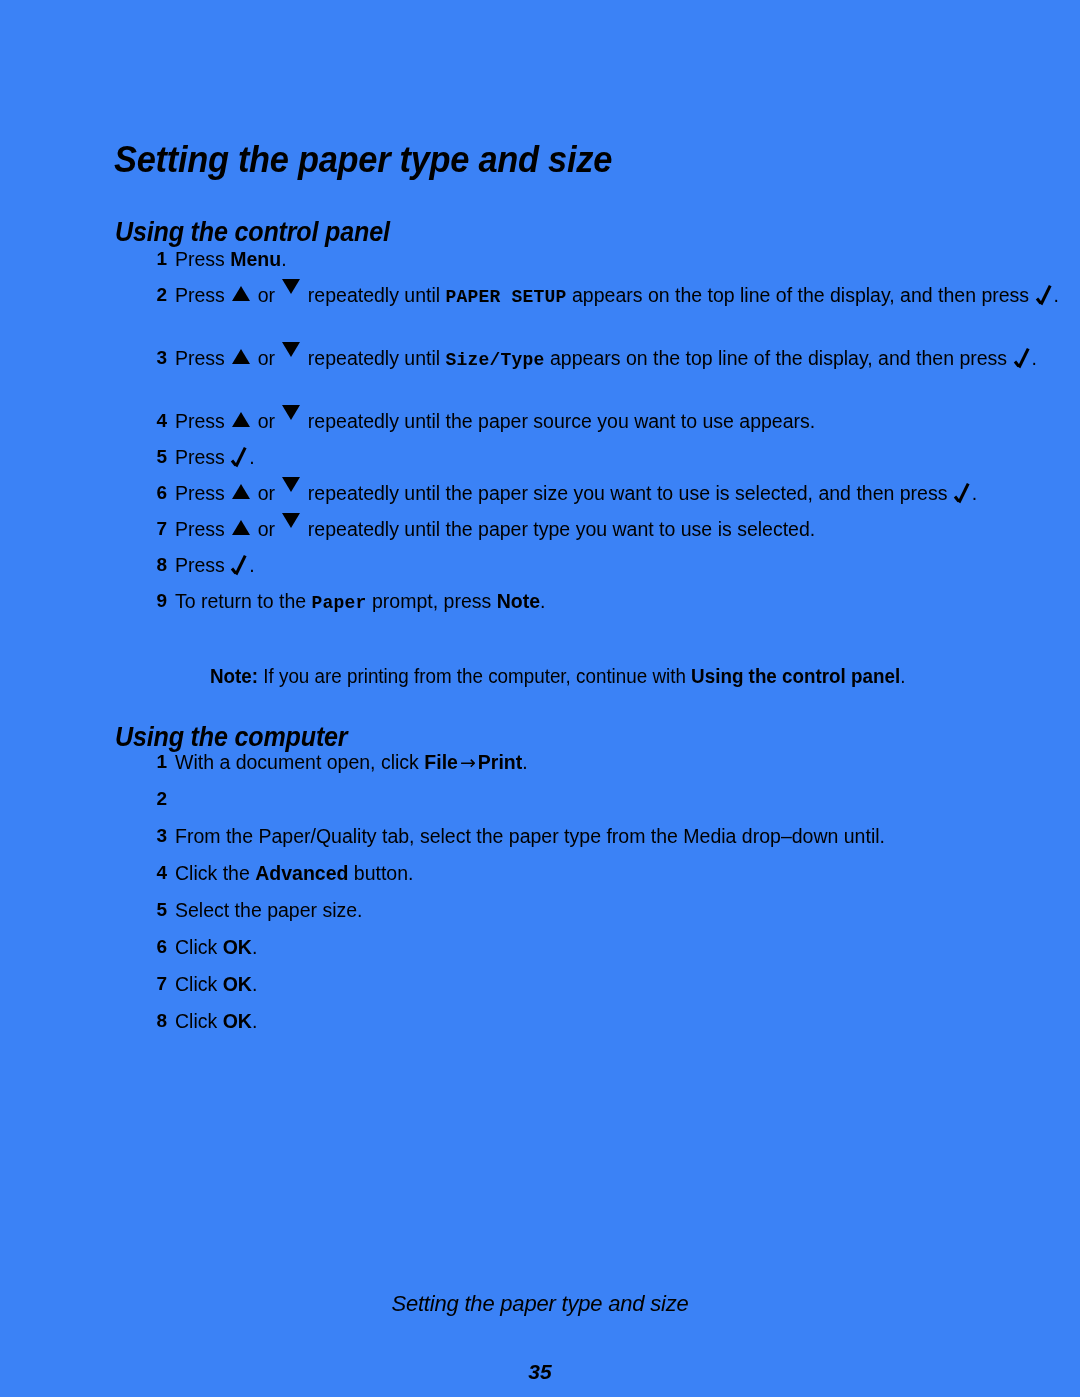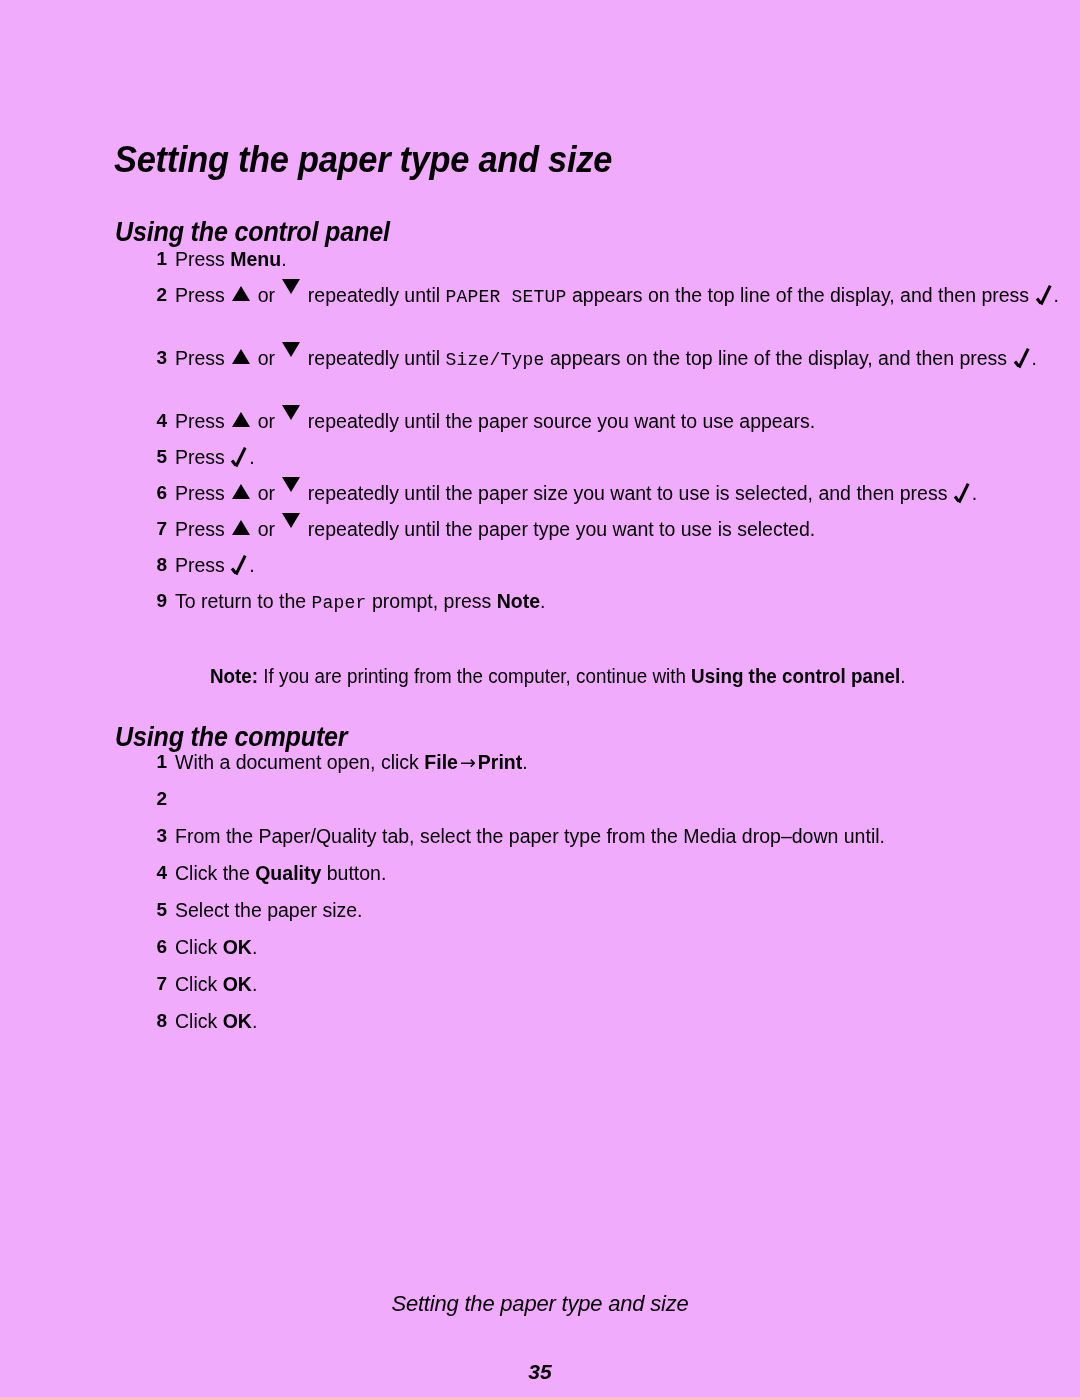--- a/index.html
+++ b/index.html
@@ -12,21 +12,21 @@
     height: 1397px;
     position: relative;
     font-family: "Liberation Sans", sans-serif;
     color: #000000;
     overflow: hidden;
   }
 
   .page {
     position: absolute;
     inset: 0;
-    background: #f0abfc;
+    background: #3b82f6;
   }
 
   
   .h1 {
     position: absolute;
     left: 114px;
     top: 114px;
     font-size: 37px;
     font-weight: bold;
     font-style: italic;
@@ -90,21 +90,21 @@
   #steps-control .step { min-height: 36px; }
   #steps-control .step.two-line { min-height: 63px; }
 
   #steps-computer .step { min-height: 37px; }
 
   b, .b { font-weight: bold; }
 
   
   .code {
     font-family: "Liberation Mono", "DejaVu Sans Mono", monospace;
-    font-weight: normal;
+    font-weight: bold;
     font-size: 18px;
     letter-spacing: 0.2px;
   }
 
   
   .tri {
     display: inline-block;
     width: 0;
     height: 0;
     margin: 0 2px;
@@ -213,21 +213,21 @@
     </ol>
 
   <p class="note"><b>Note:</b> If you are printing from the computer, continue with <b>Using the control panel</b>.</p>
 
   <h2 class="h2" id="h2-computer">Using the computer</h2>
 
   <ol class="steps" id="steps-computer" style="list-style: none; margin: 0px; padding: 0px;">
       <li class="step"><span class="num">1</span><span class="body">With a document open, click <b>File</b><span class="arrow">→</span><b>Print</b>.</span></li>
       <li class="step"><span class="num">2</span></li>
       <li class="step"><span class="num">3</span><span class="body">From the Paper/Quality tab, select the paper type from the Media drop–down until.</span></li>
-      <li class="step"><span class="num">4</span><span class="body">Click the <b>Quality</b> button.</span></li>
+      <li class="step"><span class="num">4</span><span class="body">Click the <b>Advanced</b> button.</span></li>
       <li class="step"><span class="num">5</span><span class="body">Select the paper size.</span></li>
       <li class="step"><span class="num">6</span><span class="body">Click <b>OK</b>.</span></li>
       <li class="step"><span class="num">7</span><span class="body">Click <b>OK</b>.</span></li>
       <li class="step"><span class="num">8</span><span class="body">Click <b>OK</b>.</span></li>
     </ol>
 
   <div class="footer footer-title">Setting the paper type and size</div>
   <div class="footer footer-page">35</div>
 
 </div>

